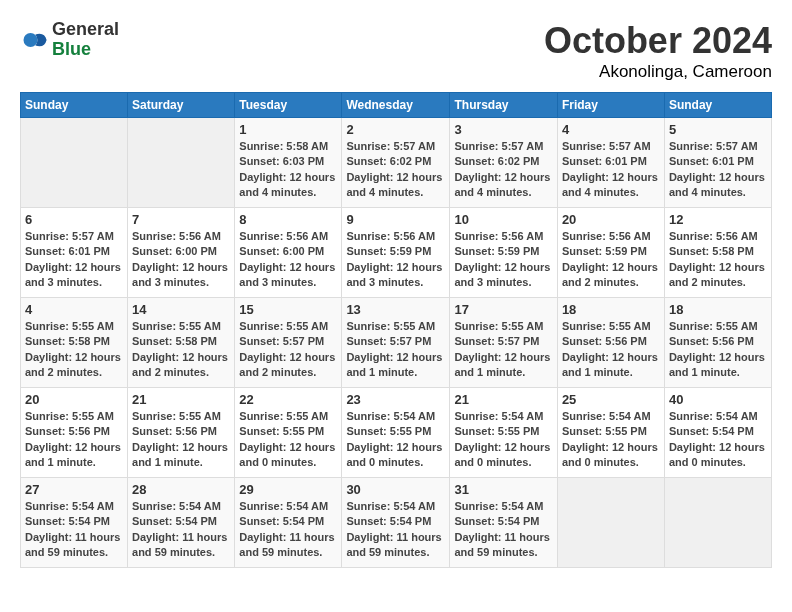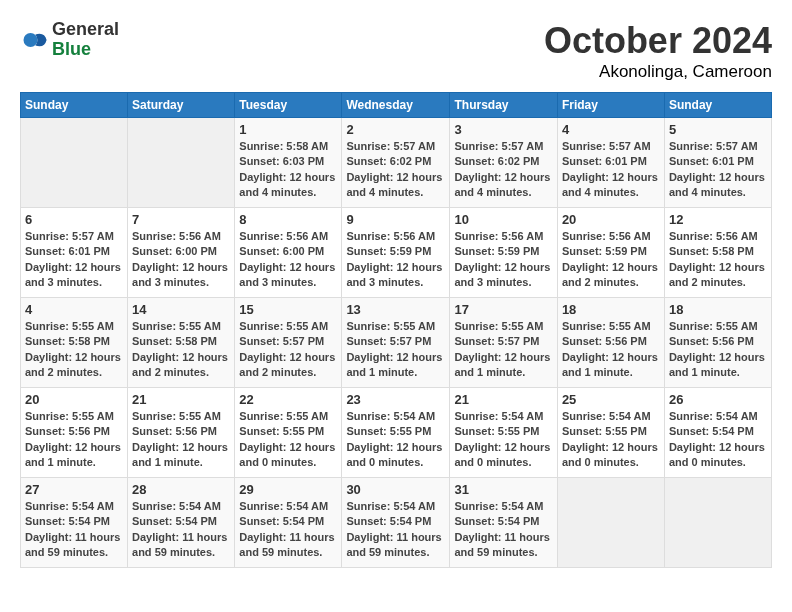--- a/index.html
+++ b/index.html
@@ -327,21 +327,21 @@
   </td>
         <td>
     <div class="day-number">25</div>
     <div class="day-info">
       Sunrise: 5:54 AM<br>
       Sunset: 5:55 PM<br>
       Daylight: 12 hours and 0 minutes.
     </div>
   </td>
         <td>
-    <div class="day-number">26</div>
+    <div class="day-number">40</div>
     <div class="day-info">
       Sunrise: 5:54 AM<br>
       Sunset: 5:54 PM<br>
       Daylight: 12 hours and 0 minutes.
     </div>
   </td>
       </tr>
       <tr>
         <td>
     <div class="day-number">27</div>

